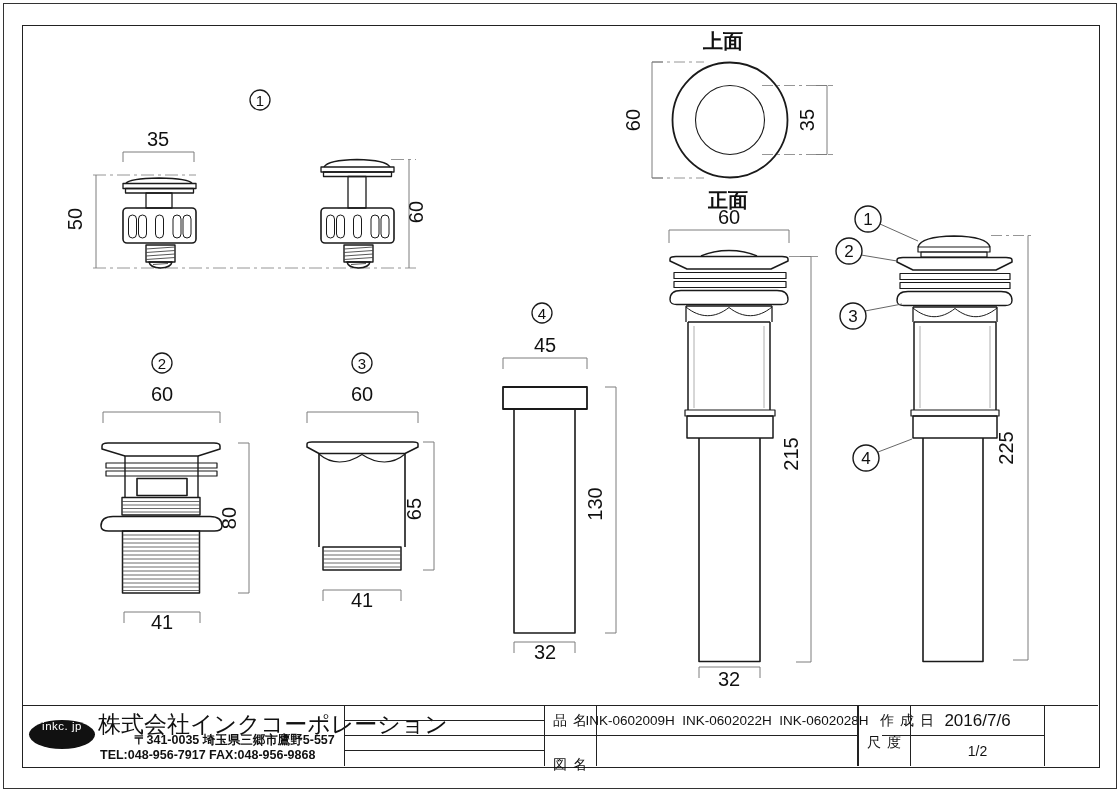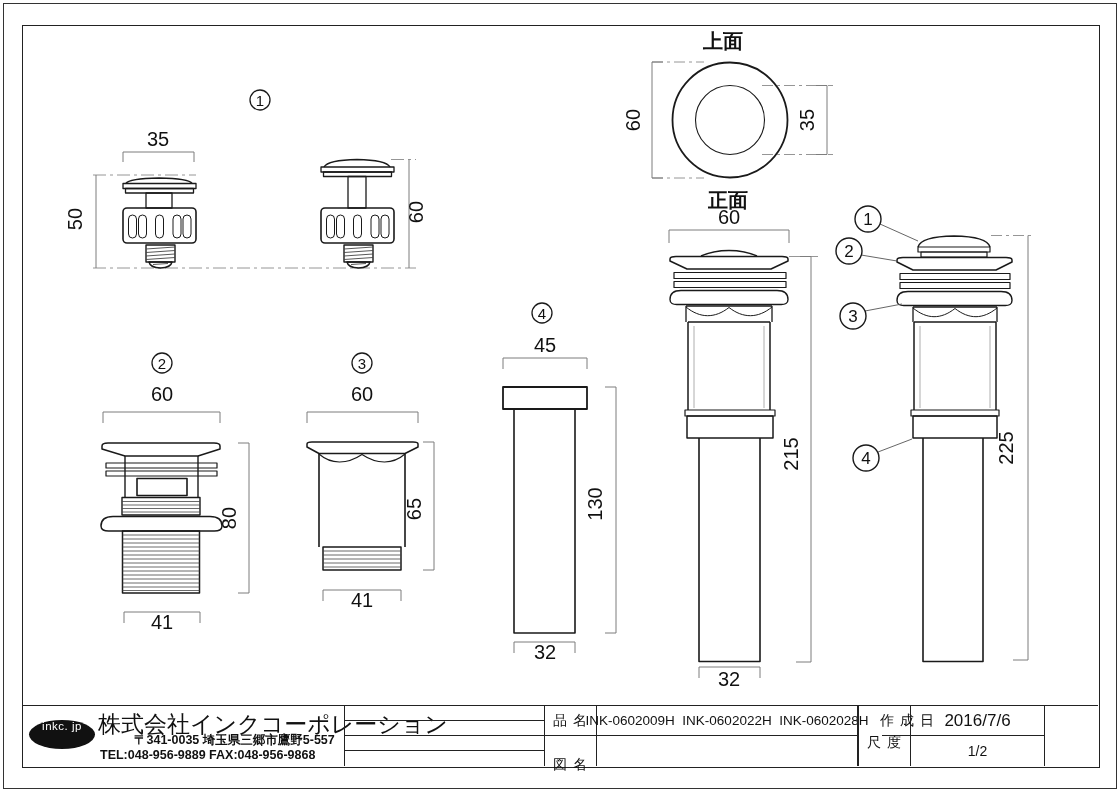--- a/index.html
+++ b/index.html
@@ -239,21 +239,21 @@
   </svg>
 
   <div class="tb">
 
     <div class="cell" style="left:0;width:322px;border-left:none;">
       <div class="logo">
         <span>inkc. jp</span>
       </div>
       <div class="coname">株式会社インクコーポレーション</div>
       <div class="coaddr">〒341-0035 埼玉県三郷市鷹野5-557</div>
-      <div class="cotel">TEL:048-956-9889  FAX:048-956-9868</div>
+      <div class="cotel">TEL:048-956-7917  FAX:048-956-9868</div>
     </div>
 
     <div class="cell" style="left:322px;width:200px;">
       <div class="row hr" style="top:0;height:15px;"></div>
       <div class="row hr" style="top:15px;height:15px;"></div>
       <div class="row hr" style="top:30px;height:15px;"></div>
       <div class="row" style="top:45px;height:15px;"></div>
     </div>
 
     <div class="cell" style="left:522px;width:52px;">

